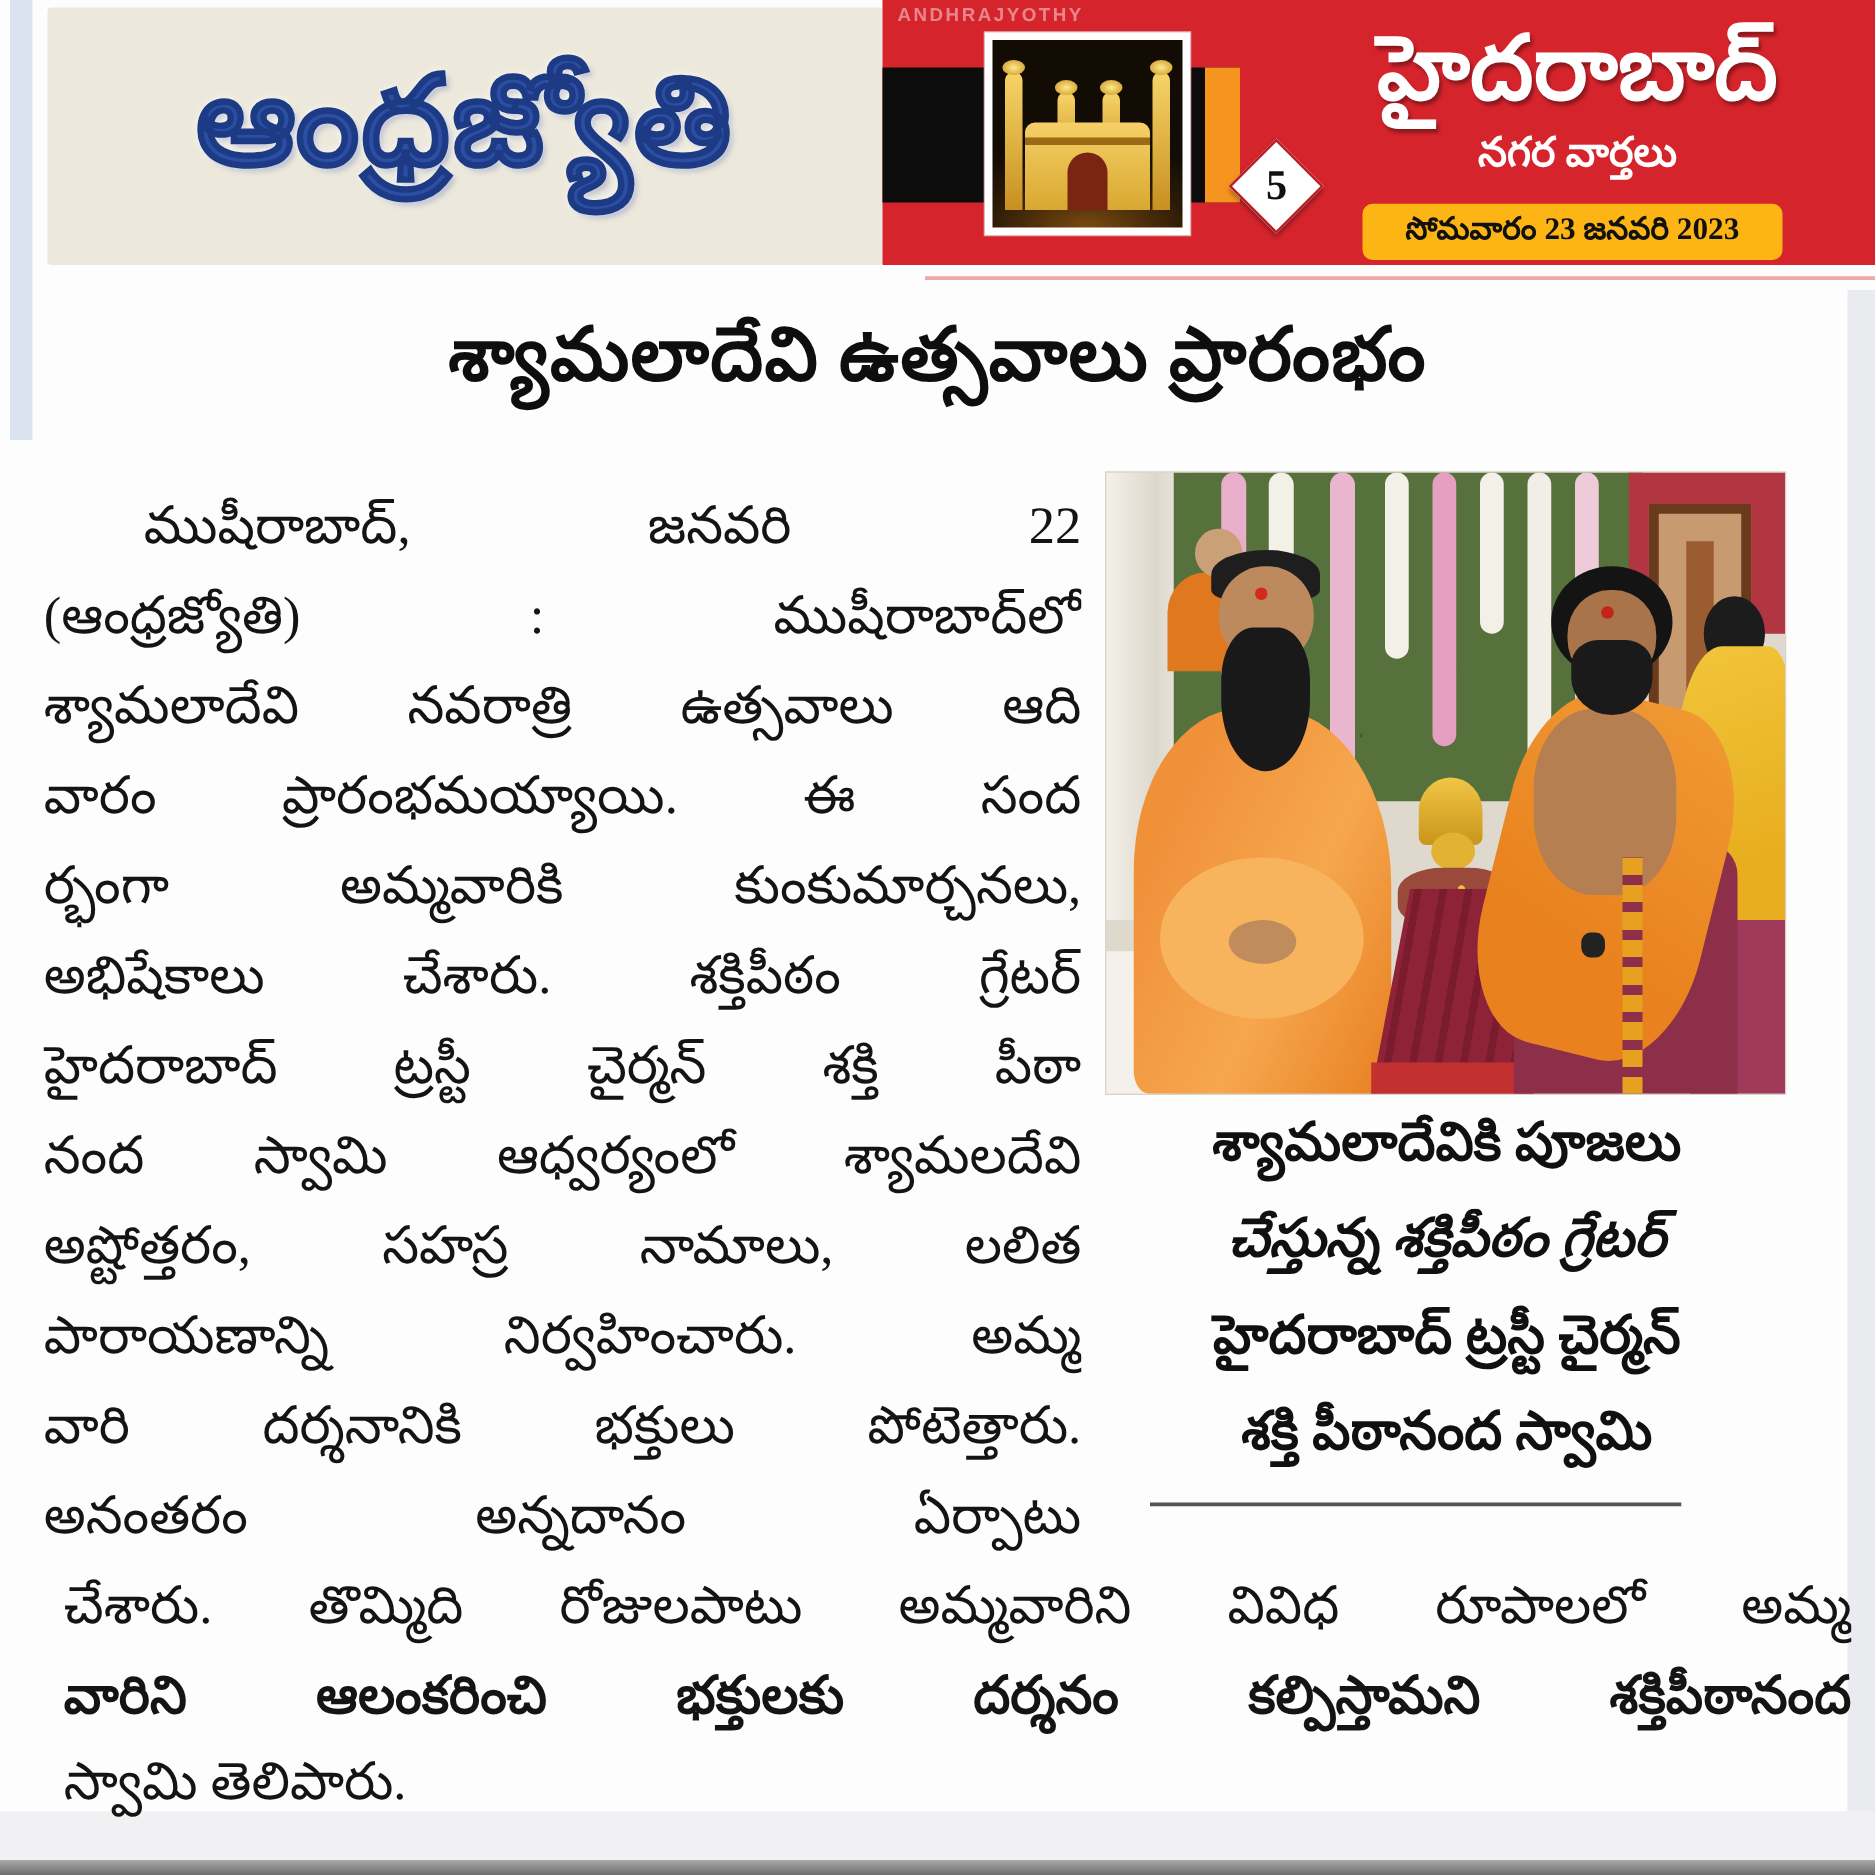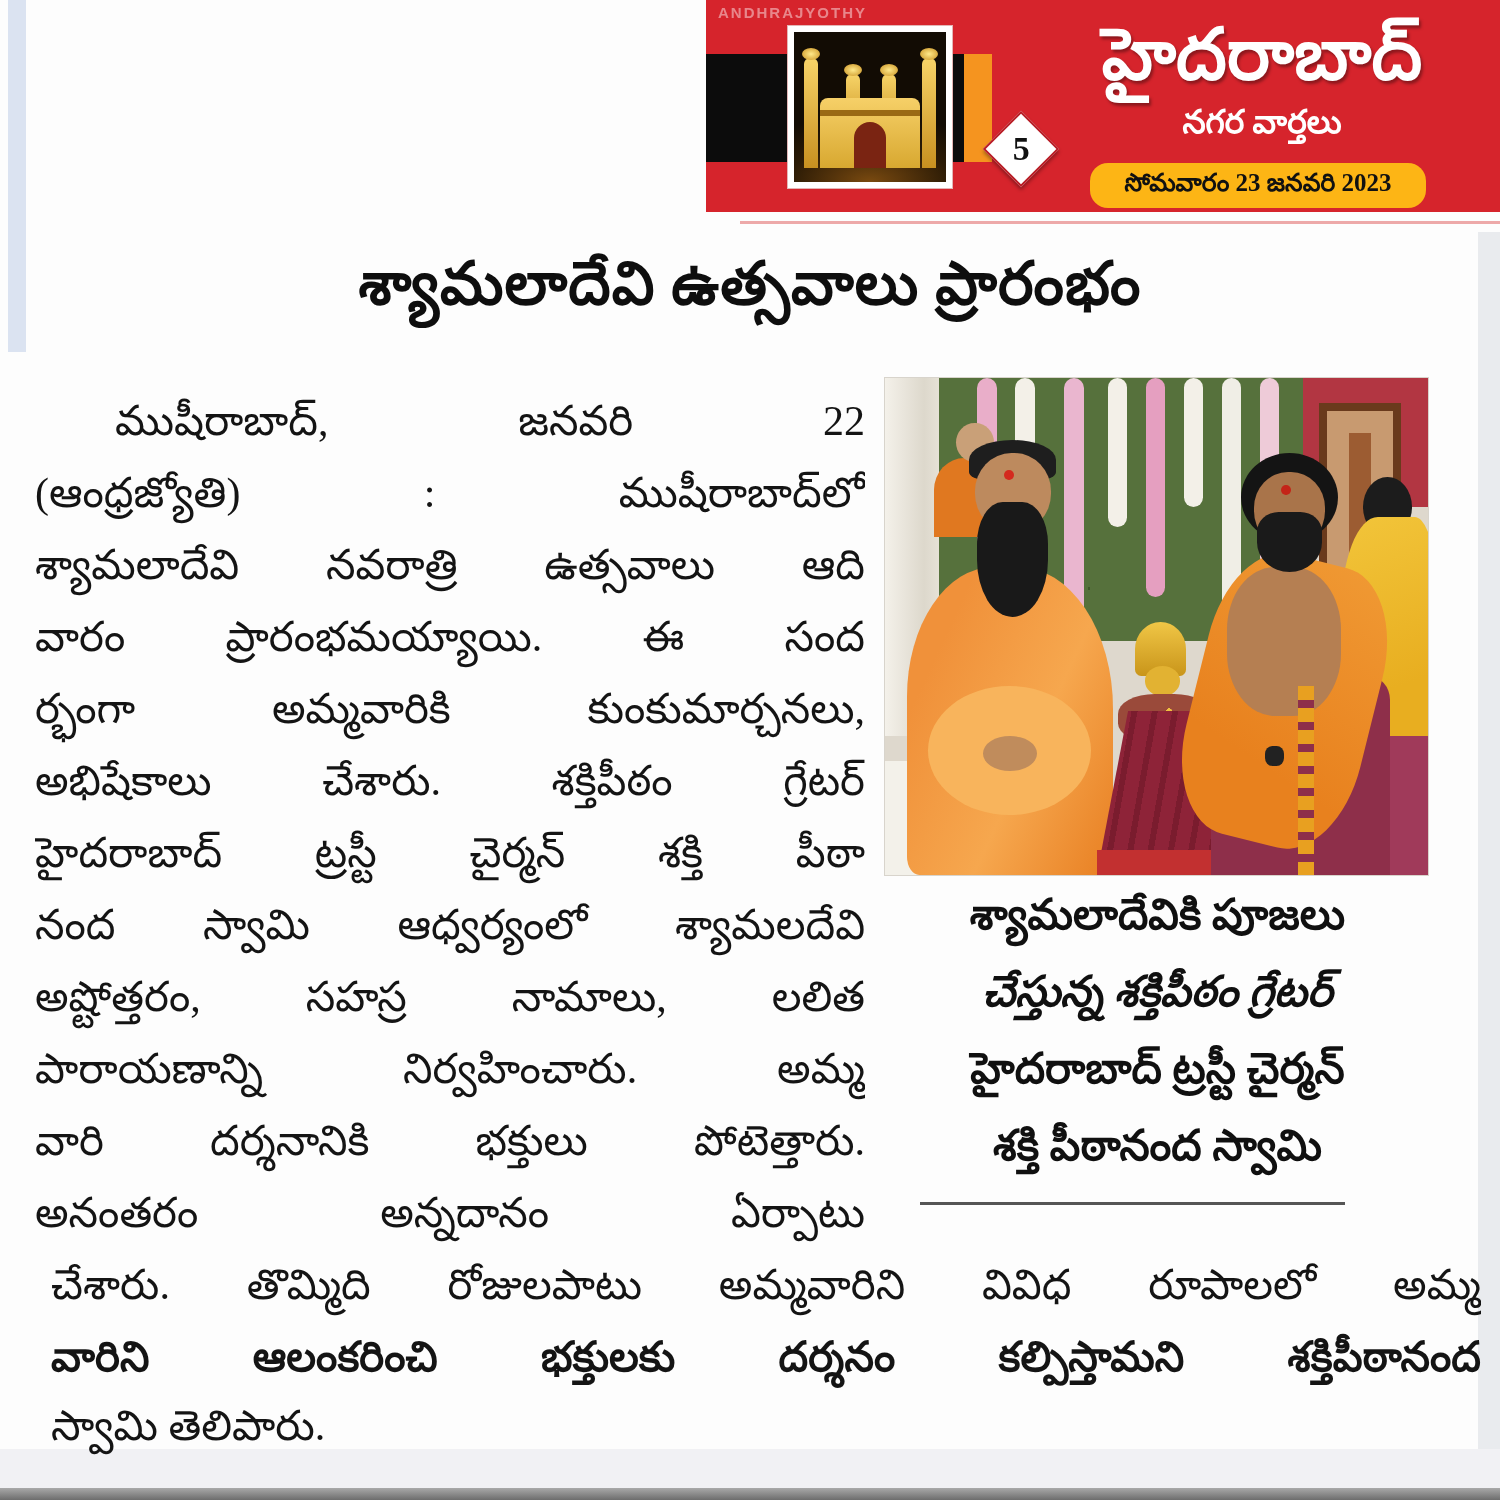--- a/index.html
+++ b/index.html
@@ -39,21 +39,21 @@
   .orange-bar{position:absolute;left:258px;top:54px;width:28px;height:108px;background:#f5941f;}
   .page-diamond{position:absolute;left:288px;top:122px;width:54px;height:54px;background:#ffffff;
         transform:rotate(45deg);box-shadow:0 0 0 2px #b91d26 inset,2px 2px 4px rgba(0,0,0,.35);
         display:flex;align-items:center;justify-content:center;}
   .page-diamond span{transform:rotate(-45deg);font-size:34px;font-weight:bold;color:#111;}
   .mast-title{position:absolute;left:330px;top:14px;width:452px;text-align:center;color:#ffffff;
         font-size:72px;font-weight:bold;white-space:nowrap;text-shadow:2px 3px 3px rgba(0,0,0,.35);}
   .mast-sub{position:absolute;left:330px;top:104px;width:452px;text-align:center;color:#ffffff;
         font-size:33px;font-weight:bold;}
   .date-pill{position:absolute;left:384px;top:163px;width:336px;height:45px;background:#fdb515;
-        border-radius:18px;display:flex;align-items:center;justify-content:center;
+        border-radius:8px;display:flex;align-items:center;justify-content:center;
         font-size:25px;font-weight:bold;color:#111;}
   .thin-red-line{position:absolute;left:740px;top:221px;width:760px;height:3px;background:#eda9a9;}
 
   
   .headline{position:absolute;left:60px;top:250px;width:1380px;text-align:center;
         font-size:60px;font-weight:bold;color:#0e0e0e;letter-spacing:1px;}
 
   
   .bline{position:absolute;left:35px;width:830px;height:72px;line-height:72px;font-size:42px;
         color:#141414;text-align:justify;text-align-last:justify;white-space:nowrap;overflow:hidden;}
@@ -129,20 +129,23 @@
 </head>
 <body>
 
 <div id="page">
 
   <div class="edge-left"></div>
   <div class="edge-right"></div>
   <div class="edge-bottom-light"></div>
   <div class="edge-bottom-dark"></div>
 
+  <div class="mast-cream">
+    <div class="logo-text">ఆంధ్రజ్యోతి</div>
+  </div>
 
   <div class="mast-red">
     <div class="watermark">ANDHRAJYOTHY</div>
     <div class="black-stripe"></div>
     <div class="charminar-frame">
       <div class="charminar">
         <div class="minaret" style="left:10px;top:26px;height:110px;">
             <div class="dome"></div>
           </div>
         <div class="minaret" style="left:128px;top:26px;height:110px;">

